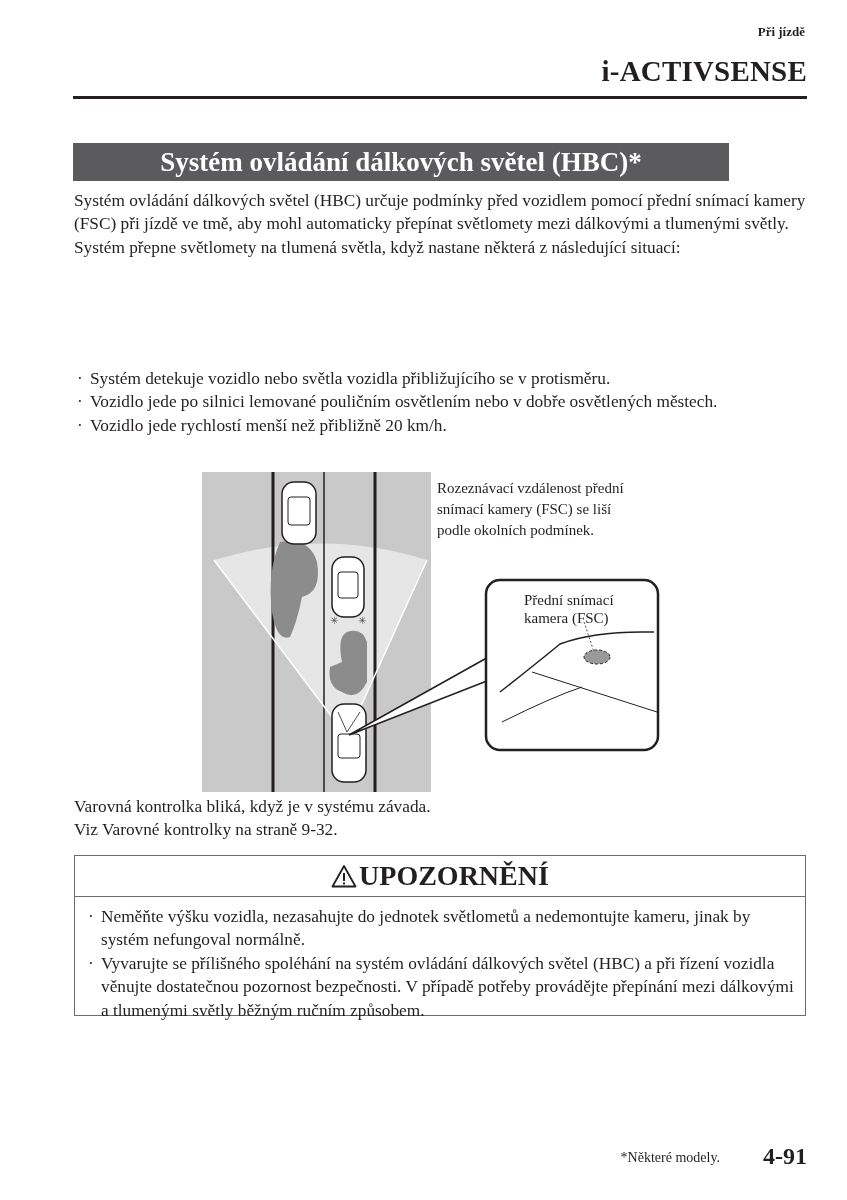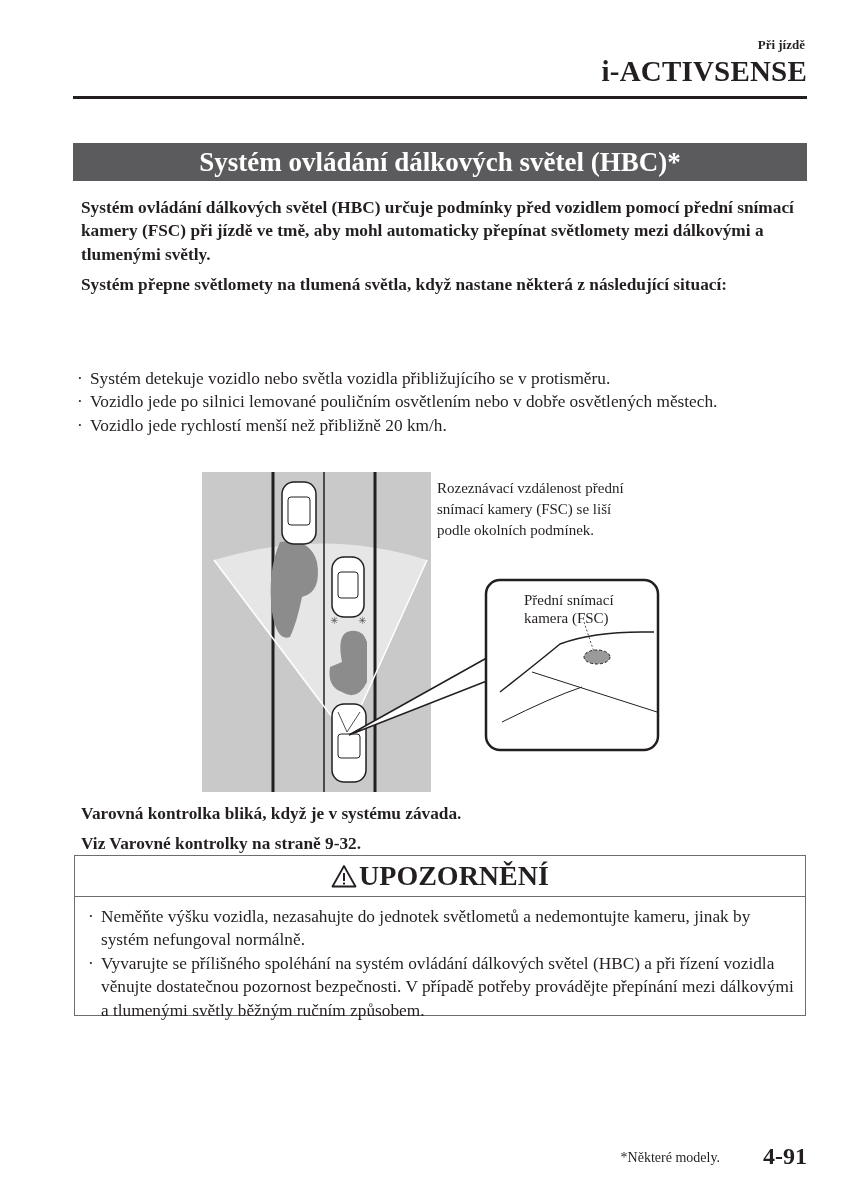--- a/index.html
+++ b/index.html
@@ -1,24 +1,24 @@
 <!DOCTYPE html>
 <html><head>
 <meta charset="utf-8">
 <style>
   html, body { margin:0; padding:0; background:#fff; }
   body { width:847px; height:1200px; position:relative; overflow:hidden;
          font-family:"Liberation Serif", "DejaVu Serif", serif; color:#231f20; }
-  .hdr-sub { position:absolute; right:42px; top:37px; font-size:13px; font-weight:bold; }
+  .hdr-sub { position:absolute; right:42px; top:24px; font-size:13px; font-weight:bold; }
   .hdr-title { position:absolute; right:40px; top:55px; font-size:29px; font-weight:bold; letter-spacing:0.2px; }
   .hdr-rule { position:absolute; left:73px; right:40px; top:96px; height:3px; background:#231f20; }
-  .section-bar { position:absolute; left:73px; top:143px; width:734px; height:38px; background:#5b5b5d;
+  .section-bar { position:absolute; left:73px; top:143px; width:656px; height:38px; background:#5b5b5d;
                  color:#fff; text-align:center; font-size:27px; font-weight:bold; line-height:38px; }
   .body-text { position:absolute; left:74px; width:740px; font-size:17.3px; line-height:23.4px; }
-  .p { margin:7px;font-weight:bold; }
+  .p { margin:0; }
   .bullets { position:absolute; left:74px; top:367px; width:740px; font-size:17.3px; line-height:23.4px; }
   .bullet { display:flex; }
   .bullet .dot { width:16px; flex:none; text-align:left; padding-left:3px; box-sizing:border-box; }
   .figure { position:absolute; left:202px; top:472px; width:460px; height:320px; }
   .after-fig { position:absolute; left:74px; top:795px; width:740px; font-size:17.3px; line-height:23.4px; }
   .caution { position:absolute; left:74px; top:855px; width:732px; height:161px; border:1.5px solid #6d6d6d; box-sizing:border-box; }
   .caution-head { height:40px; border-bottom:1.5px solid #6d6d6d; text-align:center; font-size:28px; font-weight:bold; line-height:40px; }
   .caution-head svg { vertical-align:-3px; margin-right:2px; }
   .caution-body { padding:8px 10px 0 10px; font-size:17.3px; line-height:23.4px; }
   .footnote { position:absolute; right:127px; top:1150px; font-size:14px; }

